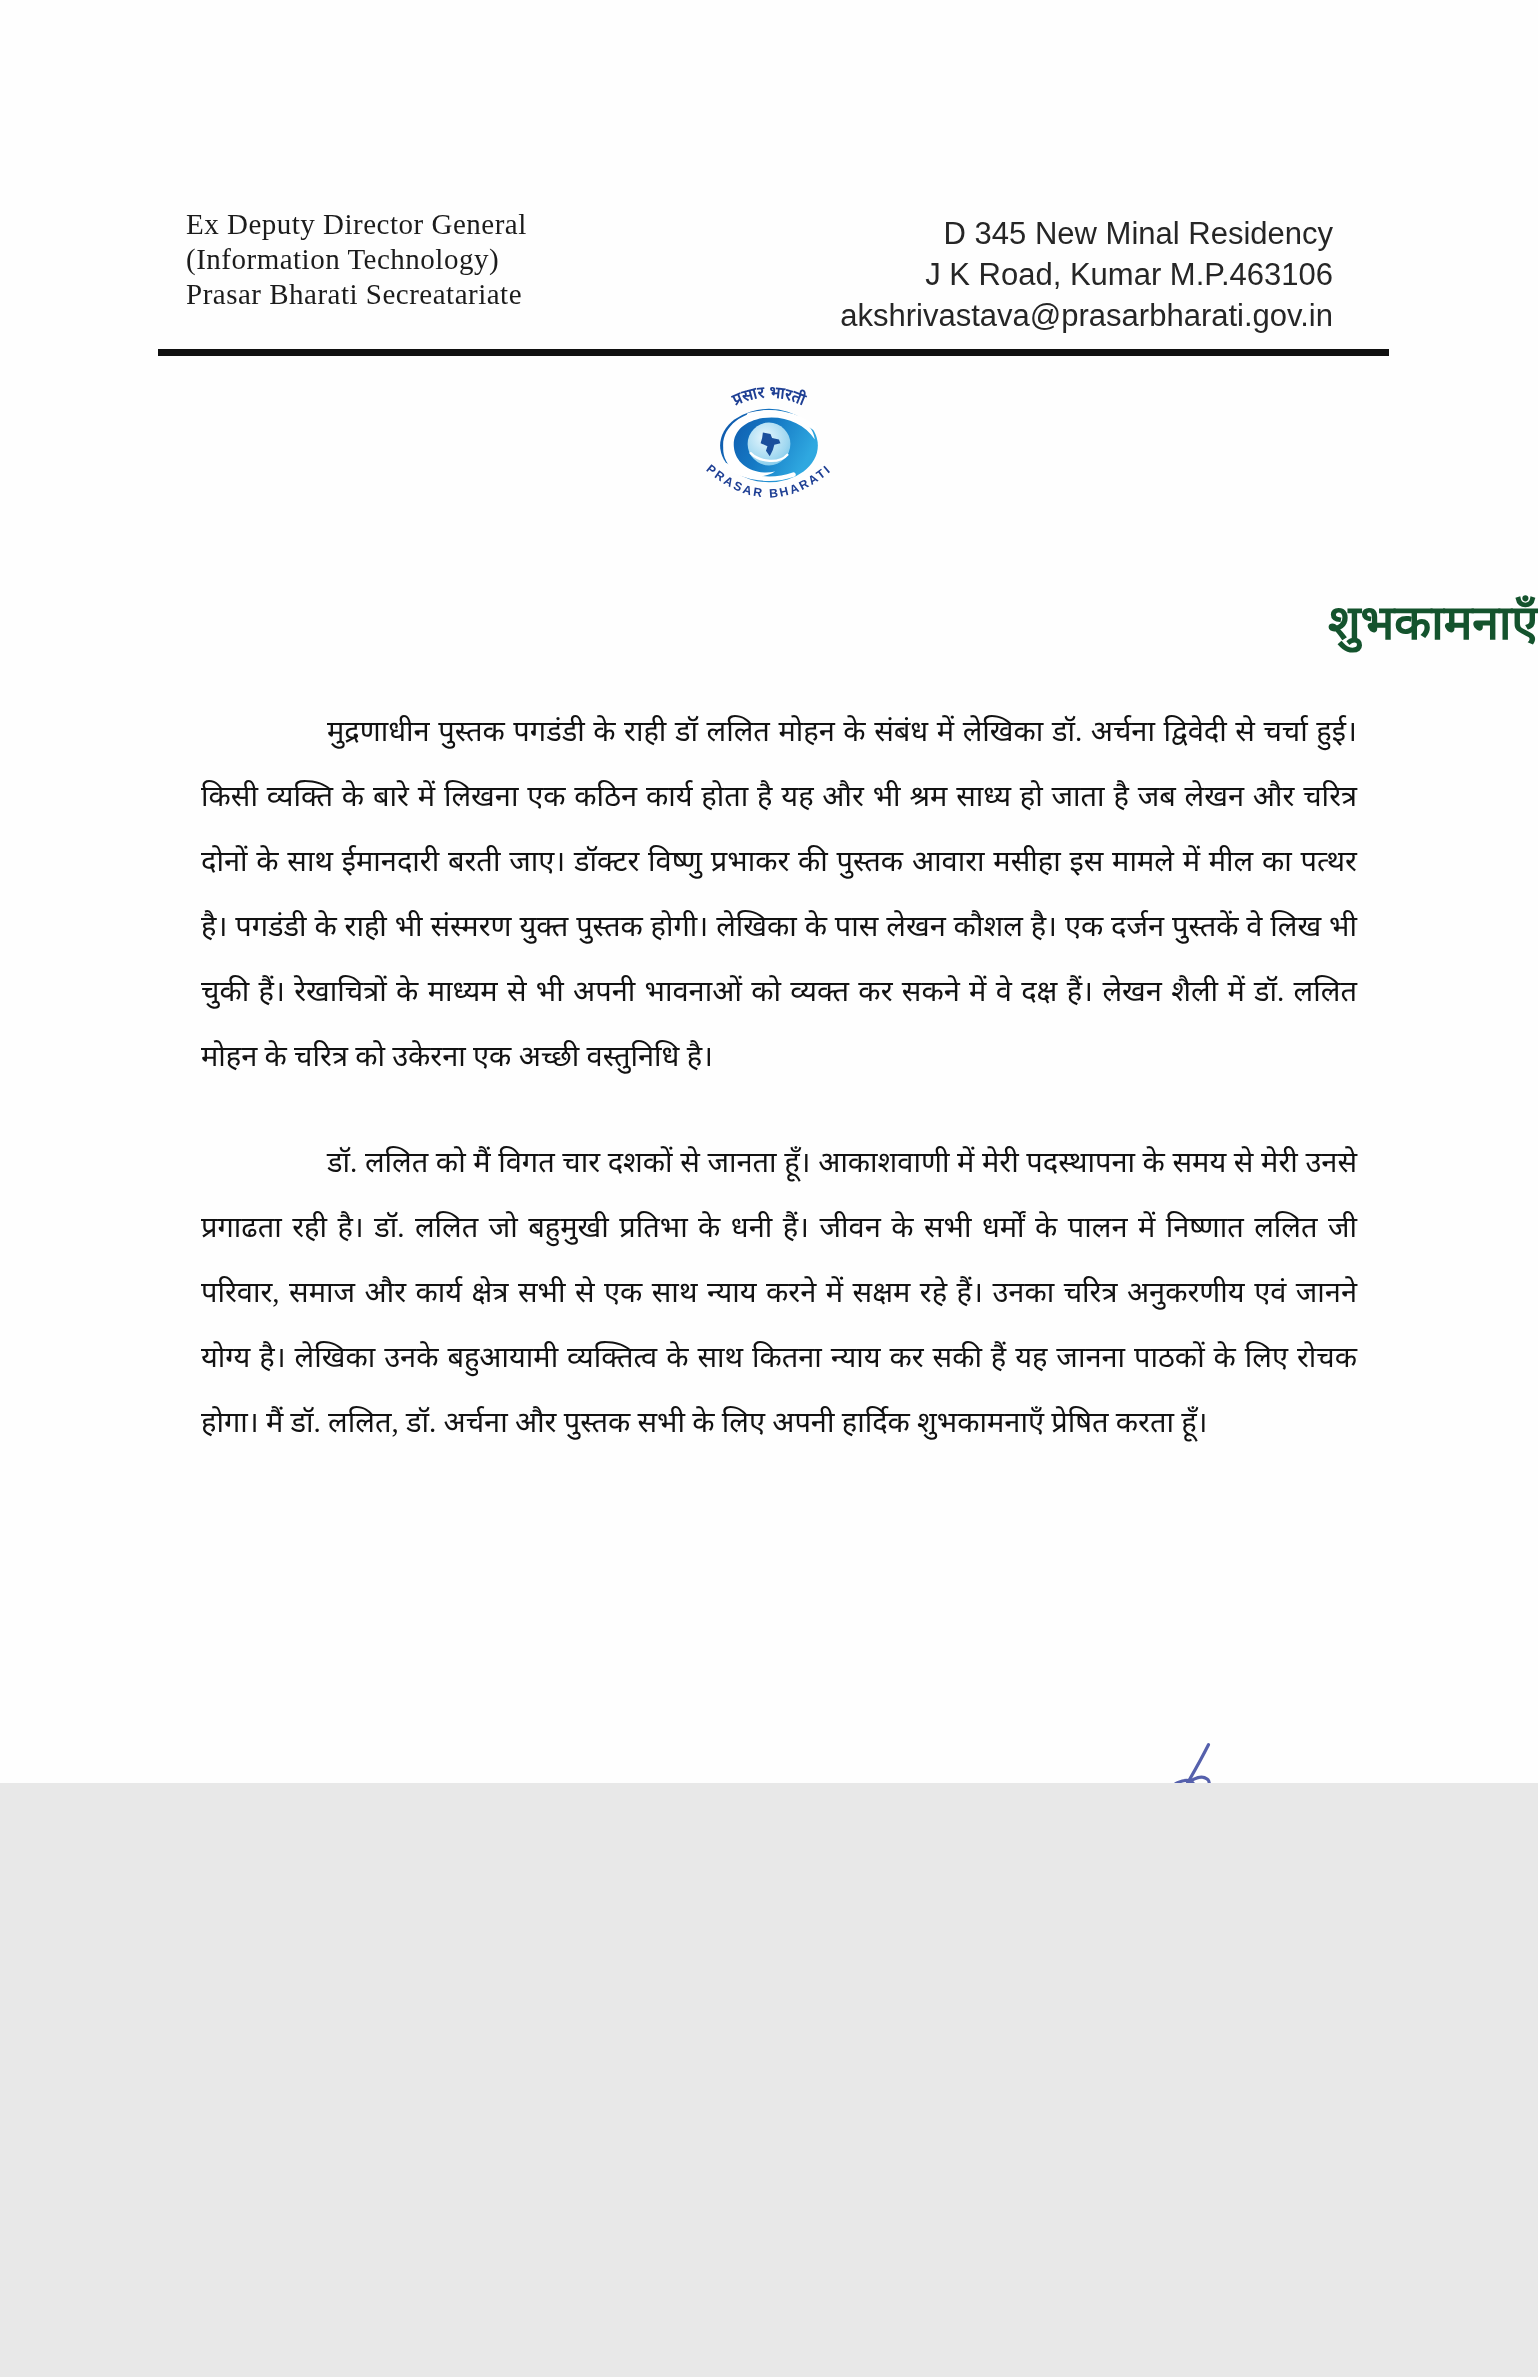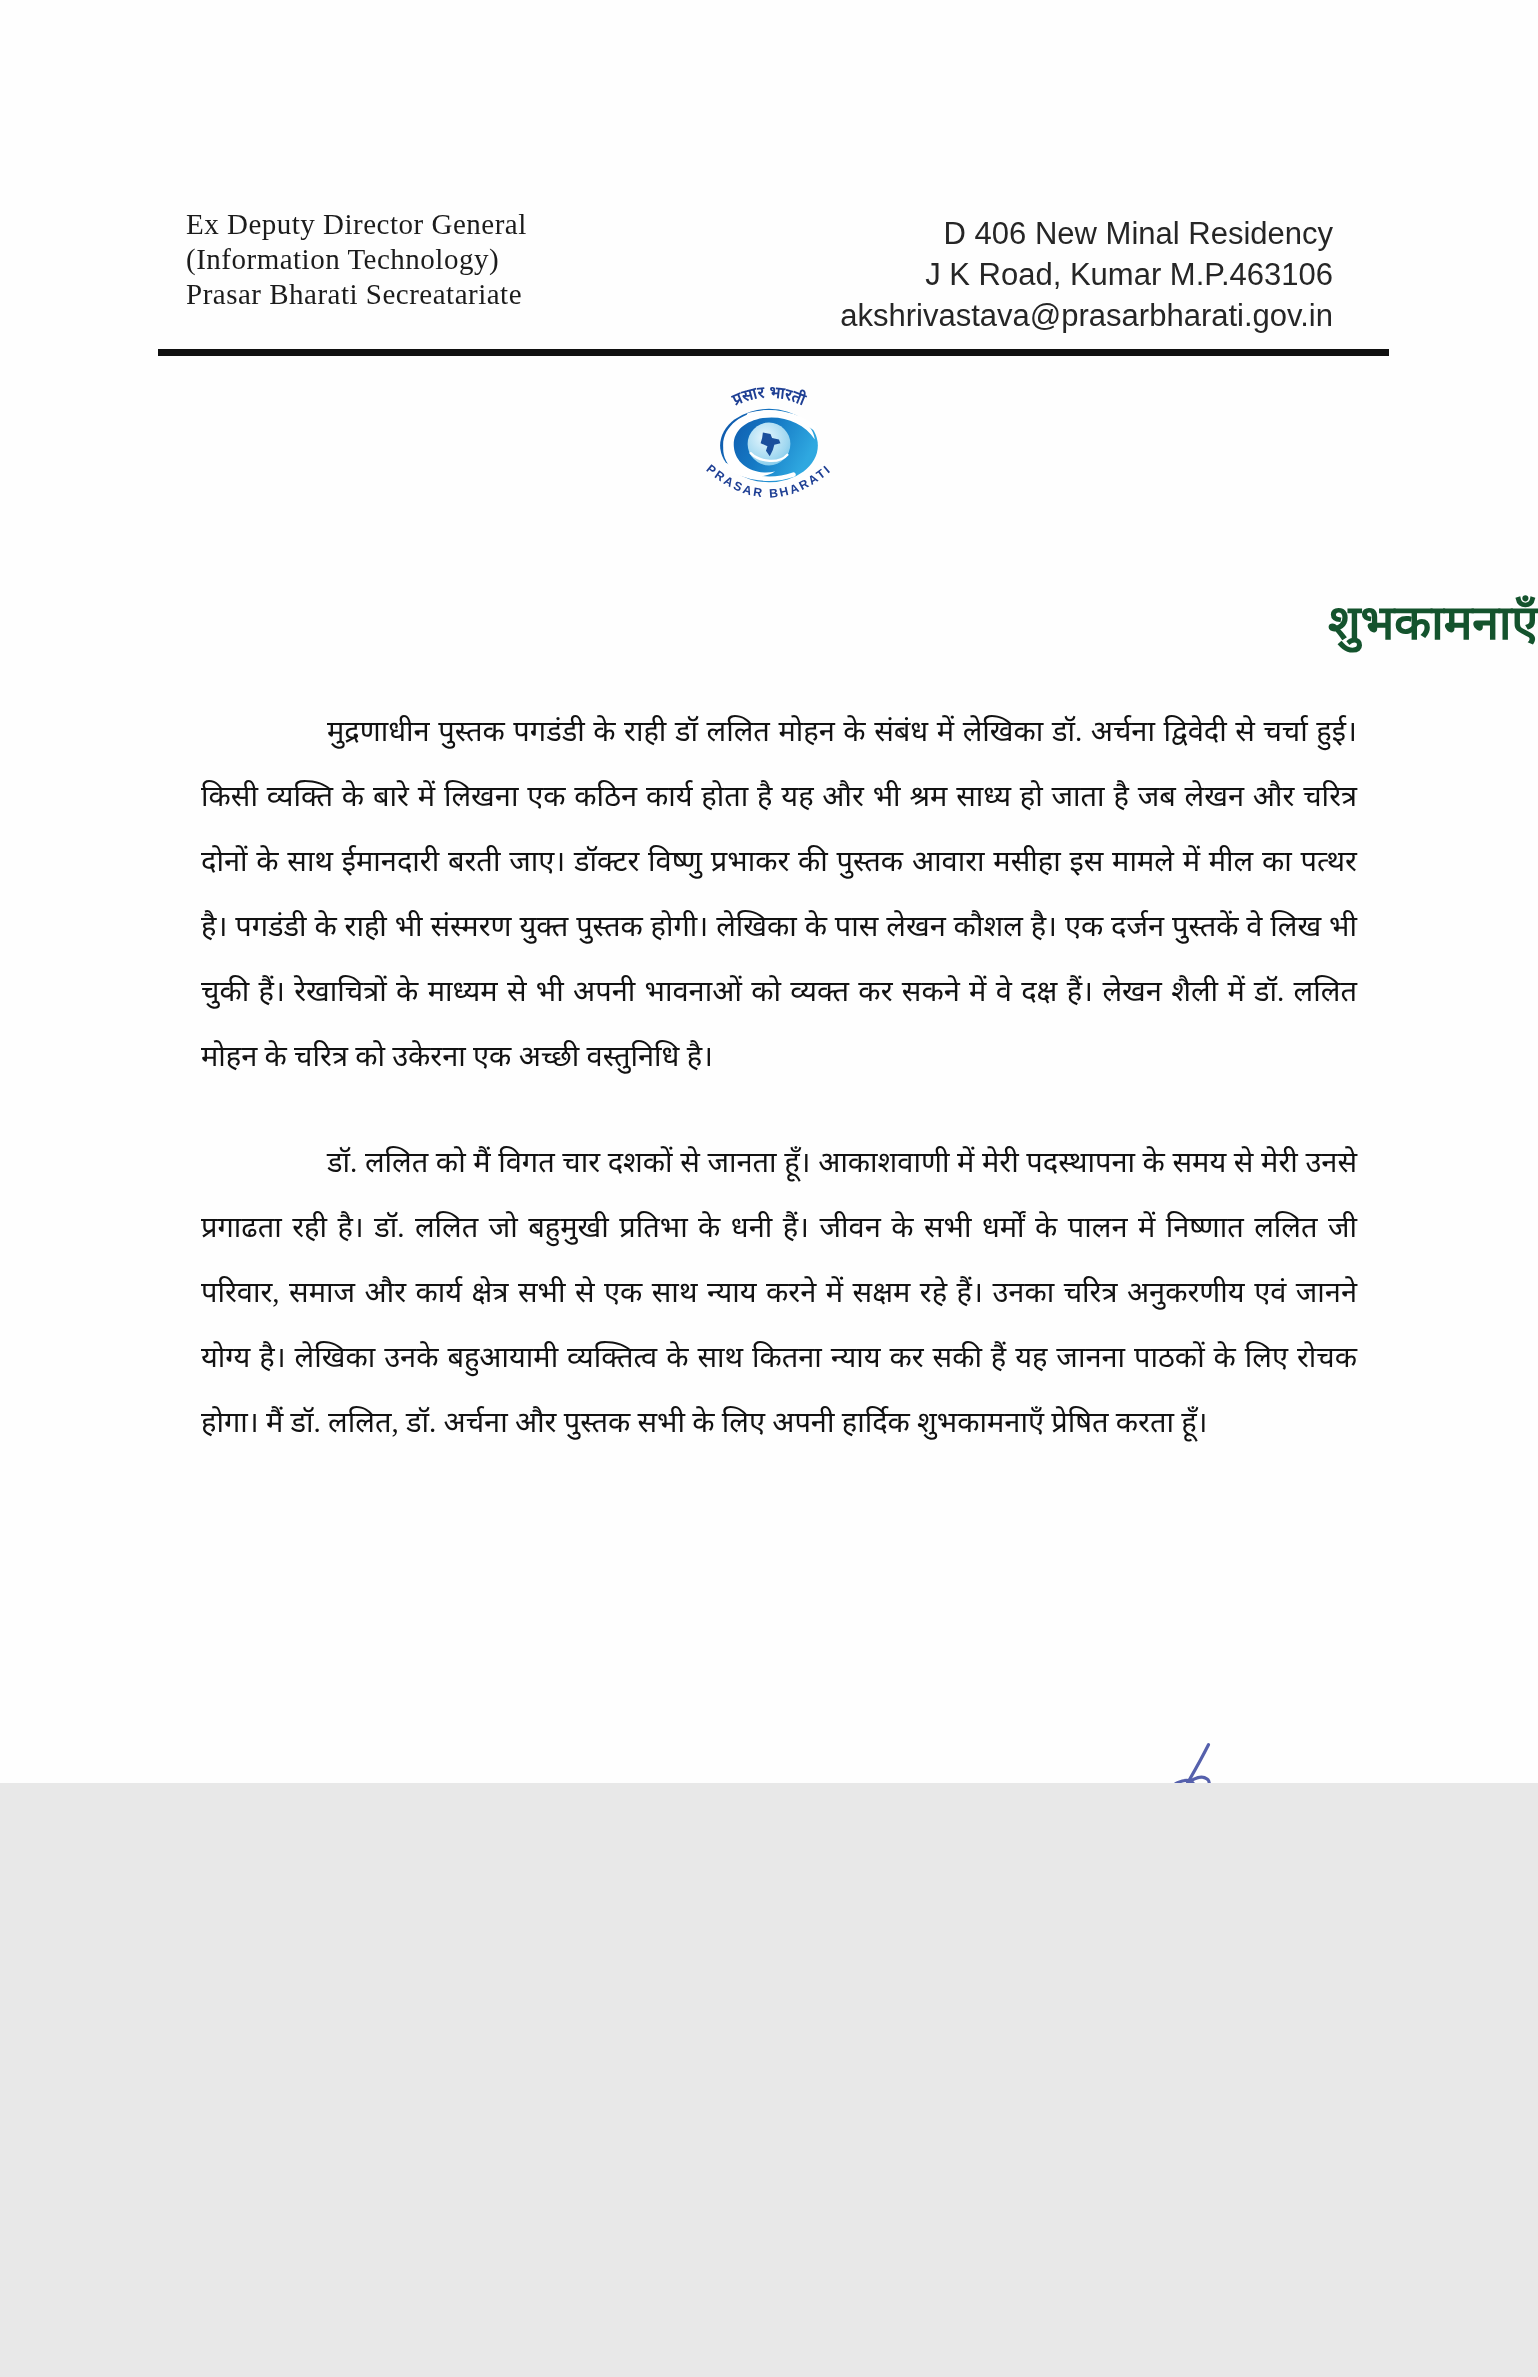--- a/index.html
+++ b/index.html
@@ -130,21 +130,21 @@
 
 <div class="page">
 
   <div class="header-left">
     <div>Ex Deputy  Director  General</div>
     <div>(Information Technology)</div>
     <div>Prasar Bharati Secreatariate</div>
   </div>
 
   <div class="header-right">
-    <div>D 406 New Minal Residency</div>
+    <div>D 345 New Minal Residency</div>
     <div>J K Road, Kumar M.P.463106</div>
     <div>akshrivastava@prasarbharati.gov.in</div>
   </div>
 
   <div class="rule"></div>
 
   <div class="logo-wrap">
     <svg viewBox="0 0 220 200">
       <defs>
         <linearGradient id="gBlue" x1="0" y1="0" x2="1" y2="0.4">

